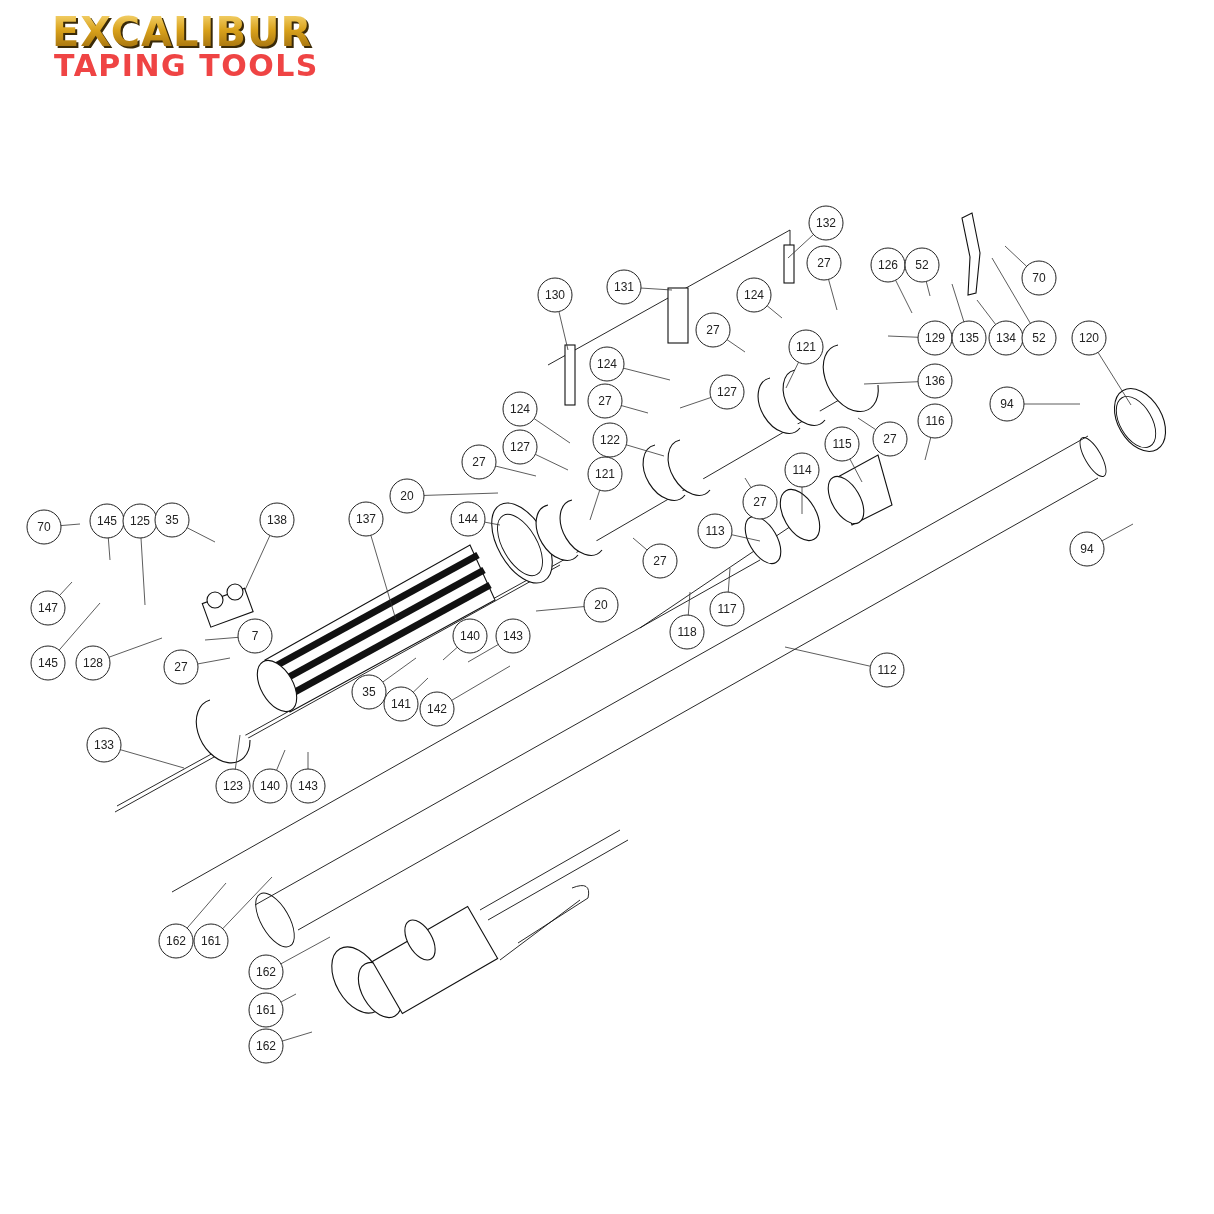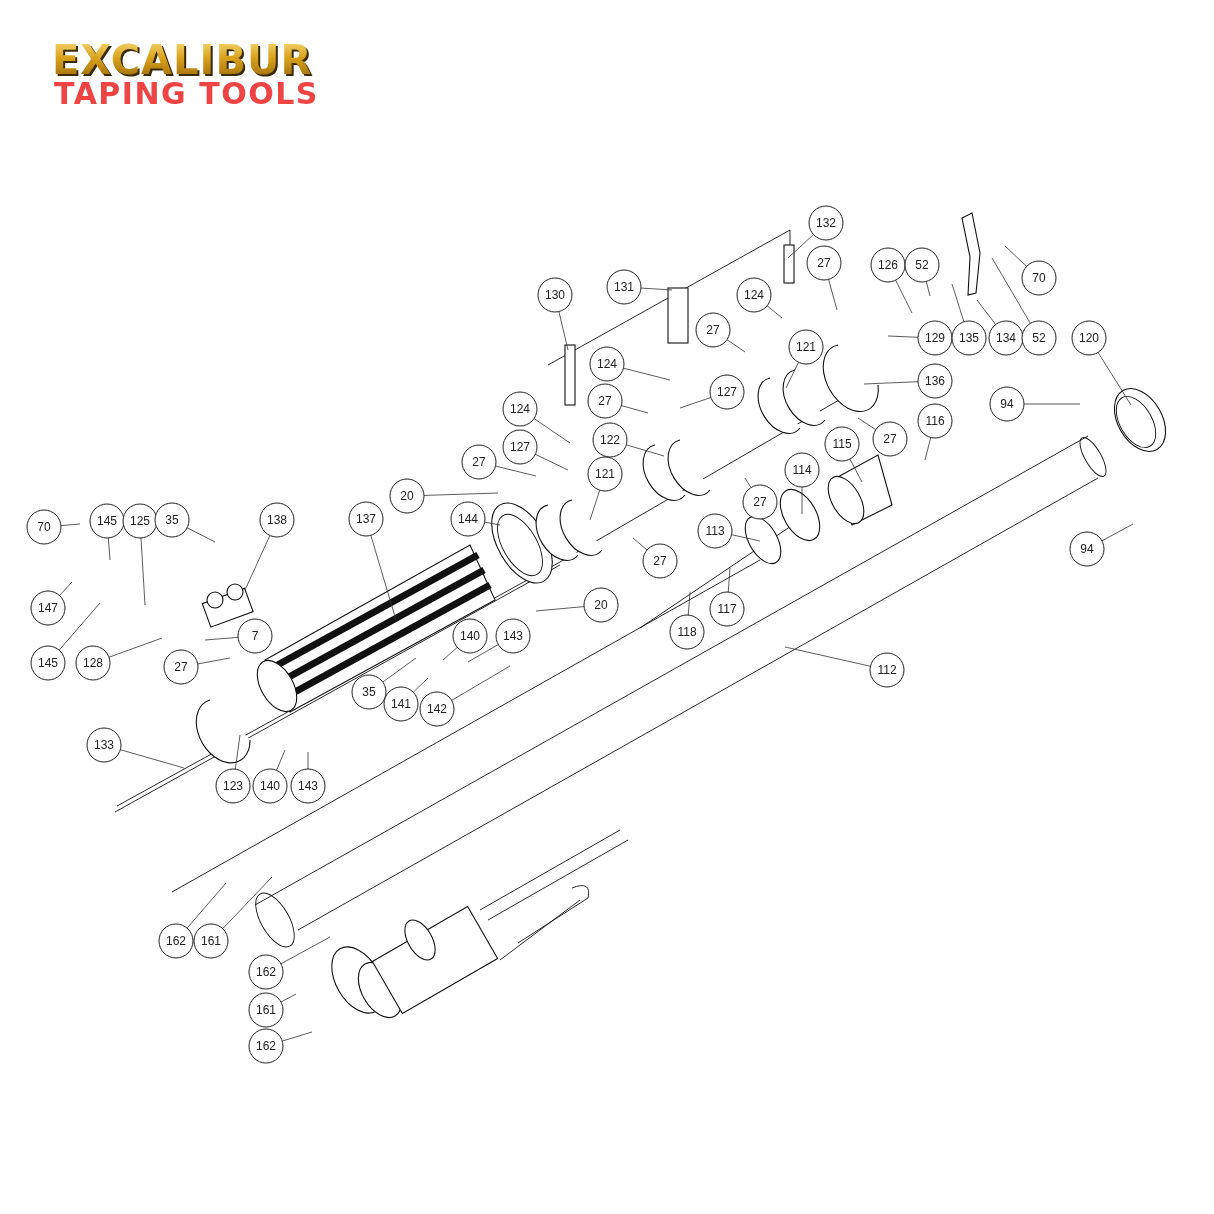--- a/index.html
+++ b/index.html
@@ -1,17 +1,17 @@
 <!DOCTYPE html>
 <html><head>
 <meta charset="utf-8">
 <style>
   html, body { margin:0; padding:0; background:#ffffff; }
   body { width:1214px; height:1214px; position:relative; overflow:hidden; font-family:"Liberation Sans", sans-serif; }
-  #logo { position:absolute; left:52px; top:40px; width:280px; height:70px; }
+  #logo { position:absolute; left:52px; top:12px; width:280px; height:70px; }
   .logo-top { position:absolute; left:0; top:0; font-family:"DejaVu Sans", sans-serif; font-weight:bold; font-size:40px; letter-spacing:1px; line-height:40px;
     color:#d9a21c; background:linear-gradient(180deg,#f7d774 0%,#d9a21c 45%,#9c6a0c 100%); -webkit-background-clip:text; background-clip:text; -webkit-text-fill-color:transparent;
     text-shadow:none; }
   .logo-top-shadow { position:absolute; left:2px; top:2px; font-family:"DejaVu Sans", sans-serif; font-weight:bold; font-size:40px; letter-spacing:1px; line-height:40px; color:#3a2a08; }
   .logo-bottom { position:absolute; left:2px; top:38px; font-family:"DejaVu Sans", sans-serif; font-weight:bold; font-size:30px; letter-spacing:1.5px; line-height:32px; color:#ef4444; }
   #diagram { position:absolute; left:0; top:0; width:1214px; height:1214px; }
   .callout circle { fill:#fff; stroke:#222; stroke-width:1; }
   .callout text { font-family:"Liberation Sans Narrow","Liberation Sans", sans-serif; font-size:12px; fill:#222; text-anchor:middle; dominant-baseline:central; }
   .leader { stroke:#333; stroke-width:0.8; fill:none; }
   .part { stroke:#111; stroke-width:1.1; fill:#fff; }

